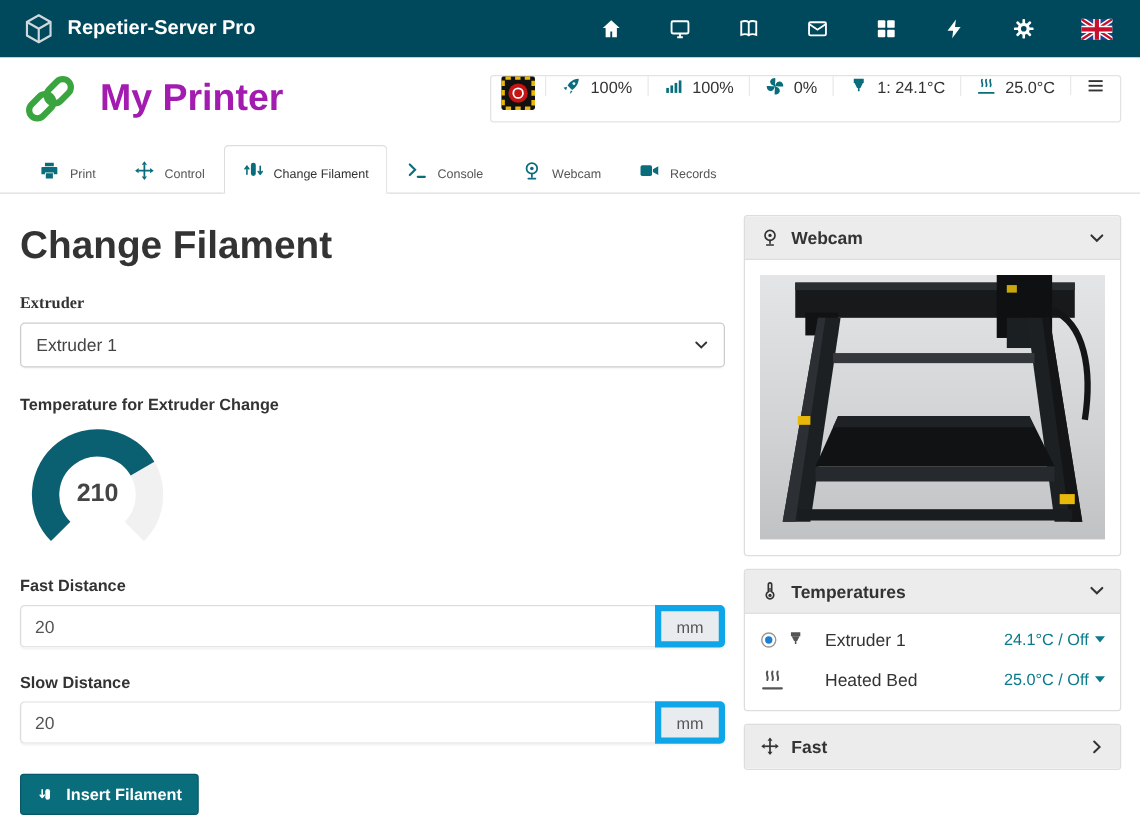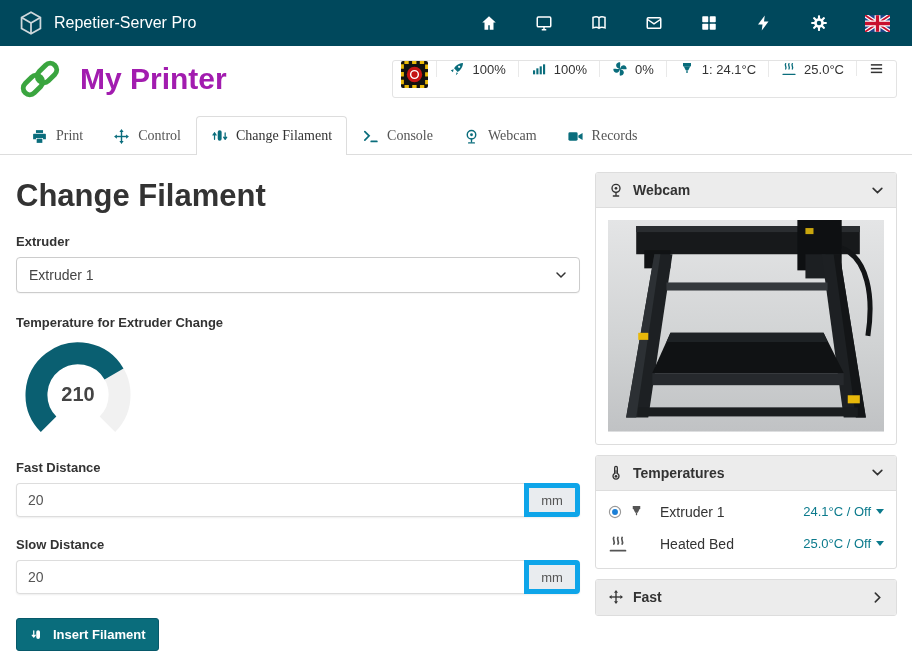--- a/index.html
+++ b/index.html
@@ -3,21 +3,21 @@
 <meta charset="utf-8">
 <style>
   * { box-sizing: border-box; margin: 0; padding: 0; }
   html,body { width:912px; height:661px; overflow:hidden; background:#fff;
     font-family:"Liberation Sans", sans-serif; }
 
   
   .navbar { height:46px; background:#00485c; display:flex; align-items:center;
     padding:0 18px; color:#fff; }
   .logo { width:26px; height:26px; flex:none; }
-  .brand { font-size:16px; font-weight:normal; margin-left:10px; white-space:nowrap; }
+  .brand { font-size:16px; font-weight:bold; margin-left:10px; white-space:nowrap; }
   .nav-icons { margin-left:auto; display:flex; align-items:center; gap:37px; padding-right:4px; }
   .nav-icon { color:#fff; cursor:pointer; display:flex; }
   .nav-icon svg { width:18px; height:18px; display:block; }
   .flag svg { width:25px; height:17px; }
 
   
   .header { height:66px; display:flex; align-items:center; padding:0 15px 0 16px; background:#fff; }
   .chain { width:48px; height:46px; }
   .page-title { font-size:30px; font-weight:bold; color:#a21caf; margin-left:16px; }
   .status-bar { margin-left:auto; display:flex; align-items:flex-start; height:38px;
@@ -25,23 +25,23 @@
   .status-seg { display:flex; align-items:center; gap:7px; padding:0 12px;
     border-left:1px solid #e9e9e9; font-size:13px; color:#333; cursor:pointer; white-space:nowrap; }
   .status-seg:first-child { border-left:none; padding:0 8px; }
   .status-seg svg { width:16px; height:16px; color:#0a6d7c; flex:none; }
   .status-seg.estop svg { width:27px; height:27px; }
   .status-seg.menu svg { width:15px; height:15px; color:#333; }
 
   
   .tabbar { display:flex; align-items:flex-end; padding:0 16px; border-bottom:1px solid #ddd;
     height:43px; background:#fff; }
-  .tab { display:flex; align-items:flex-start; gap:8px; padding:11px 14px 10px; font-size:14px;
+  .tab { display:flex; align-items:flex-end; gap:8px; padding:11px 14px 10px; font-size:10px;
     color:#555; border:1px solid transparent; border-bottom:none; cursor:pointer;
-    position:relative; top:1px; border-radius:4px 4px 0 0; white-space:nowrap;font-family:Liberation Serif, serif; }
+    position:relative; top:1px; border-radius:4px 4px 0 0; white-space:nowrap; }
   .tab svg { width:17px; height:17px; color:#0a6d7c; flex:none; }
   .tab.active { background:#fff; border-color:#ddd; color:#333;
     box-shadow:0 1px 0 #fff; }
 
   
   .content { display:flex; gap:15px; padding:17px 15px 0 16px; }
   .left-col { flex:1; min-width:0; }
   .right-col { width:302px; flex:none; }
 
   .section-title { font-size:31px; font-weight:bold; color:#333; margin:6px 0 20px; }
@@ -275,21 +275,21 @@
       </svg>
     <span>Records</span>
   </div>
 </div>
 
 <div class="content">
 
   <div class="left-col">
     <div class="section-title">Change Filament</div>
 
-    <div class="field-label" style="margin-top:0;">Extruder</div>
+    <div class="field-label" style="margin-top:0;font-family:Liberation Serif, serif;">Extruder</div>
     <div class="select-box">
       <span>Extruder 1</span>
       <svg viewBox="0 0 24 24" fill="none" stroke="currentColor" stroke-width="3" stroke-linecap="round">
           <path d="M4 8l8 8 8-8"></path>
         </svg>
     </div>
 
     <div class="field-label" style="margin-top:22px;">Temperature for Extruder Change</div>
     <div class="gauge-wrap">
       <div class="gauge">

